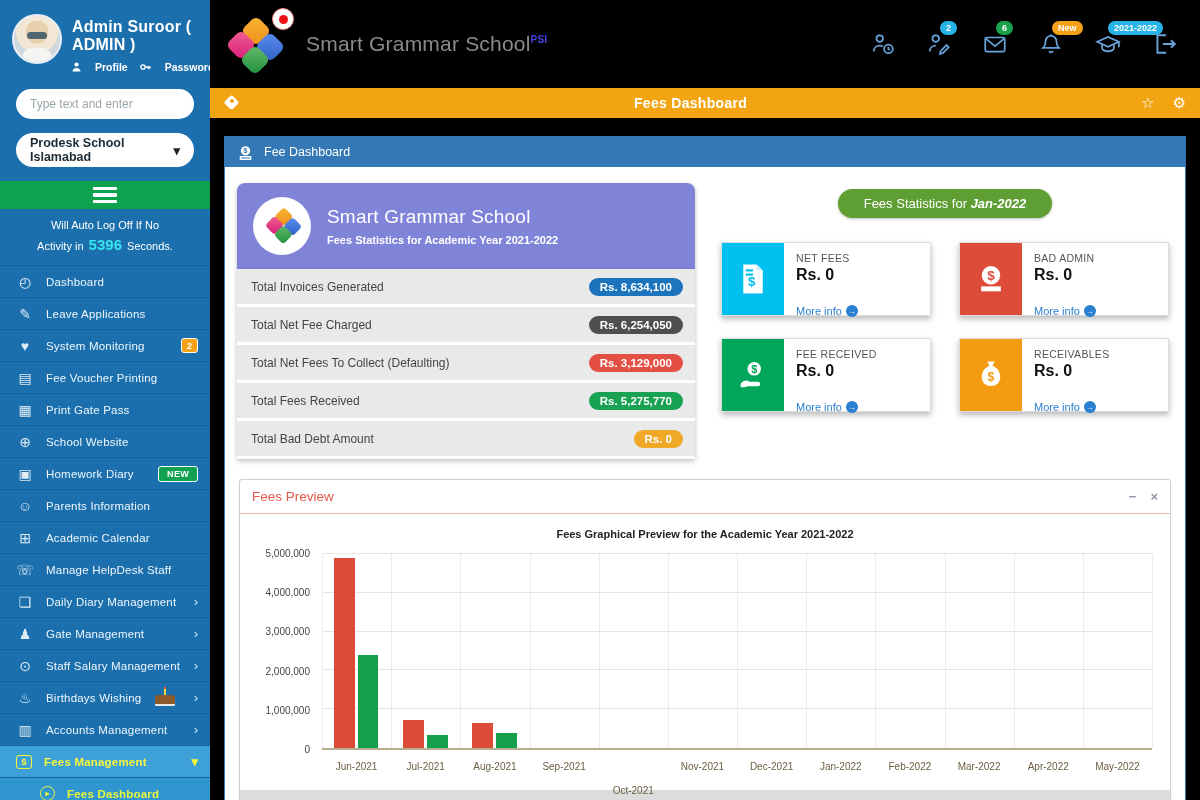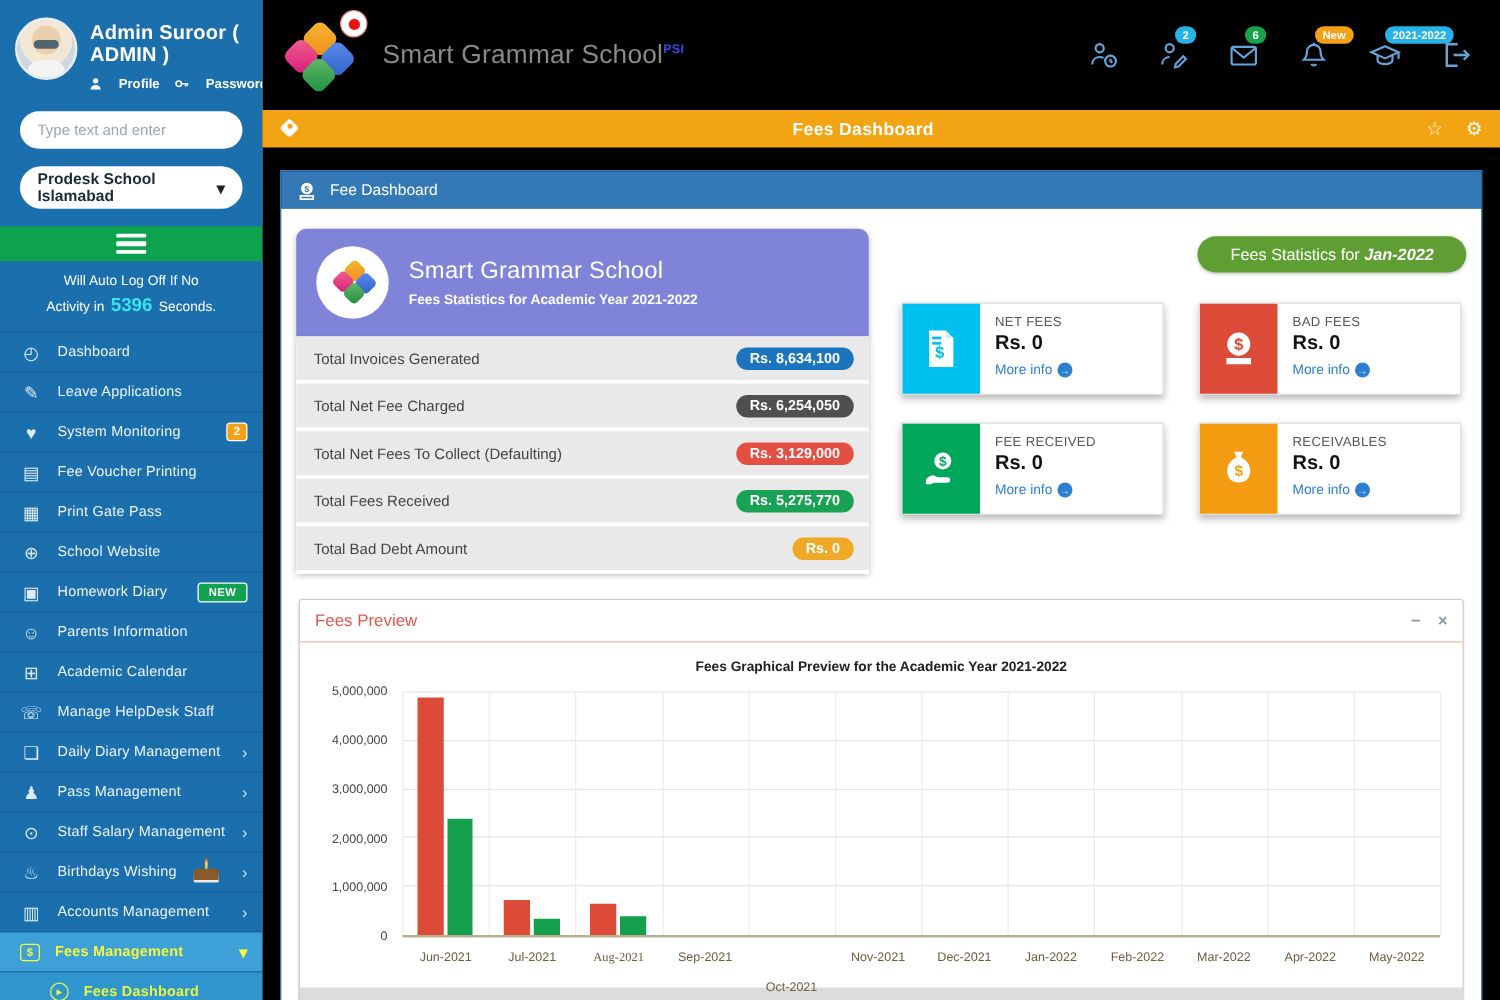--- a/index.html
+++ b/index.html
@@ -98,31 +98,31 @@
   .logo-circle .pinwheel { transform:scale(.62); left:2px; top:3px; }
   .pc-title { color:#fff; font-size:19px; letter-spacing:.2px; }
   .pc-sub { color:#fff; font-size:11px; font-weight:bold; margin-top:6px; }
   .sum-table { box-shadow:0 2px 5px rgba(0,0,0,.25); }
   .sum-row { background:#e9e9e9; border-bottom:3px solid #fff; height:38px; display:flex; align-items:center;
     justify-content:space-between; padding:0 12px 0 14px; }
   .sum-label { font-size:12px; color:#444; }
   .pill { color:#fff; font-size:11.5px; font-weight:bold; border-radius:12px; padding:3px 11px; }
 
   .right-col { flex:1; padding-top:6px; }
-  .stats-btn-wrap { text-align:right; margin-bottom:24px; }
+  .stats-btn-wrap { text-align:center; margin-bottom:24px; }
   .stats-btn { display:inline-block; background:#5f9e33; color:#fff; font-size:13px; padding:7px 26px;
     border-radius:17px; cursor:pointer; box-shadow:0 1px 3px rgba(0,0,0,.25); }
   .stats-btn em { font-weight:bold; }
   .info-grid { display:grid; grid-template-columns:1fr 1fr; gap:22px 28px; padding:0 4px; }
   .info-box { background:#fff; border:1px solid #ddd; box-shadow:0 3px 6px rgba(0,0,0,.28); display:flex; height:74px; }
   .ib-icon { width:62px; flex:0 0 62px; display:flex; align-items:center; justify-content:center; }
   .ib-body { padding:9px 12px; }
   .ib-label { font-size:10.5px; color:#555; letter-spacing:.3px; }
   .ib-value { font-size:16px; font-weight:bold; color:#111; margin-top:2px; }
-  .ib-more { font-size:11px; color:#2a7fd0; margin-top:6px; display:flex; align-items:center; gap:4px; cursor:pointer; }
+  .ib-more { font-size:11px; color:#2a7fd0; margin-top:21px; display:flex; align-items:center; gap:4px; cursor:pointer; }
   .ib-more .circ { width:12px; height:12px; border-radius:50%; background:#2a7fd0; color:#fff; font-size:8px;
     display:inline-flex; align-items:center; justify-content:center; }
 
   
   .preview-panel { margin:20px 2px 0 2px; border:1px solid #cfcfcf; border-radius:3px; background:#fff;
     box-shadow:0 1px 2px rgba(0,0,0,.12); }
   .preview-head { height:34px; display:flex; align-items:center; padding:0 12px;
     border-bottom:1px solid #f0b9a8; }
   .preview-title { color:#e2574c; font-size:13.5px; flex:1; }
   .preview-tools { display:flex; gap:14px; color:#8b97a5; font-size:13px; font-weight:bold; }
@@ -244,21 +244,21 @@
         <span class="nav-ico">☏</span>
         <span class="nav-label">Manage HelpDesk Staff</span>
       </div>
       <div class="nav-item">
         <span class="nav-ico">❏</span>
         <span class="nav-label">Daily Diary Management</span>
         <span class="nav-chev">›</span>
       </div>
       <div class="nav-item">
         <span class="nav-ico">♟</span>
-        <span class="nav-label">Pass Management</span>
+        <span class="nav-label">Gate Management</span>
         <span class="nav-chev">›</span>
       </div>
       <div class="nav-item">
         <span class="nav-ico">⊙</span>
         <span class="nav-label">Staff Salary Management</span>
         <span class="nav-chev">›</span>
       </div>
       <div class="nav-item">
         <span class="nav-ico">♨</span>
         <span class="nav-label">Birthdays Wishing</span>
@@ -447,21 +447,21 @@
 
               <div class="info-box">
                 <div class="ib-icon ib-icon-1" style="background: rgb(221, 75, 57);">
                   <svg width="32" height="32" viewBox="0 0 26 26">
                       <circle cx="13" cy="10" r="7.5" fill="#fff"></circle>
                       <text x="13" y="14" text-anchor="middle" font-size="11" font-weight="bold" fill="#dd4b39">$</text>
                       <path d="M5 19h16v4H5z" fill="#fff"></path>
                     </svg>
                 </div>
                 <div class="ib-body">
-                  <div class="ib-label">BAD FEES</div>
+                  <div class="ib-label">BAD ADMIN</div>
                   <div class="ib-value">Rs. 0</div>
                   <div class="ib-more">
                     <span>More info</span>
                       <span class="circ">→</span>
                   </div>
                 </div>
               </div>
 
               <div class="info-box">
                 <div class="ib-icon ib-icon-2" style="background: rgb(0, 166, 90);">
@@ -542,21 +542,21 @@
                 <div class="bar" title="Fees Charged Jun-2021: 4,900,000" style="left: 1.41667%; width: 2.5%; height: 98%; background: rgb(220, 74, 56);"></div>
                 <div class="bar" title="Fees Received Jun-2021: 2,390,000" style="left: 4.29167%; width: 2.5%; height: 47.8%; background: rgb(21, 158, 76);"></div>
                 <div class="bar" title="Fees Charged Jul-2021: 715,000" style="left: 9.75%; width: 2.5%; height: 14.3%; background: rgb(220, 74, 56);"></div>
                 <div class="bar" title="Fees Received Jul-2021: 340,000" style="left: 12.625%; width: 2.5%; height: 6.8%; background: rgb(21, 158, 76);"></div>
                 <div class="bar" title="Fees Charged Aug-2021: 635,000" style="left: 18.0833%; width: 2.5%; height: 12.7%; background: rgb(220, 74, 56);"></div>
                 <div class="bar" title="Fees Received Aug-2021: 390,000" style="left: 20.9583%; width: 2.5%; height: 7.8%; background: rgb(21, 158, 76);"></div>
               </div>
             <div class="chart-xaxis" id="chart-xaxis">
                 <div class="x-label" style="left: 0%; width: 8.33333%;">Jun-2021</div>
                 <div class="x-label" style="left: 8.33333%; width: 8.33333%;">Jul-2021</div>
-                <div class="x-label" style="left: 16.6667%; width: 8.33333%; font-family: Liberation Serif, serif;">Aug-2021</div>
+                <div class="x-label" style="left: 16.6667%; width: 8.33333%;">Aug-2021</div>
                 <div class="x-label" style="left: 25%; width: 8.33333%;">Sep-2021</div>
                 <div class="x-label" style="left: 33.3333%; width: 8.33333%; margin-top: 24px;">Oct-2021</div>
                 <div class="x-label" style="left: 41.6667%; width: 8.33333%;">Nov-2021</div>
                 <div class="x-label" style="left: 50%; width: 8.33333%;">Dec-2021</div>
                 <div class="x-label" style="left: 58.3333%; width: 8.33333%;">Jan-2022</div>
                 <div class="x-label" style="left: 66.6667%; width: 8.33333%;">Feb-2022</div>
                 <div class="x-label" style="left: 75%; width: 8.33333%;">Mar-2022</div>
                 <div class="x-label" style="left: 83.3333%; width: 8.33333%;">Apr-2022</div>
                 <div class="x-label" style="left: 91.6667%; width: 8.33333%;">May-2022</div>
               </div>

